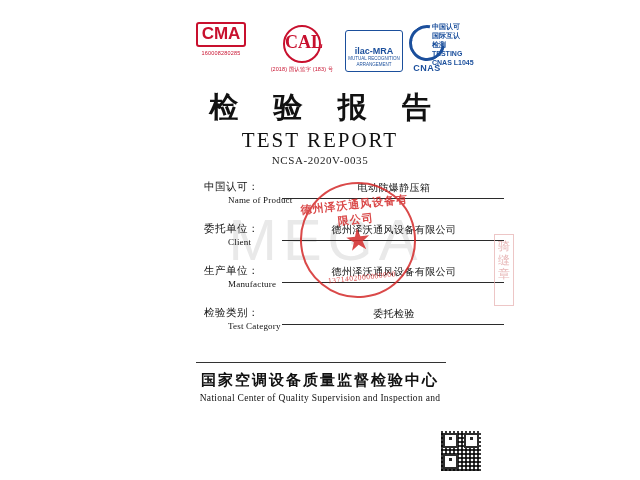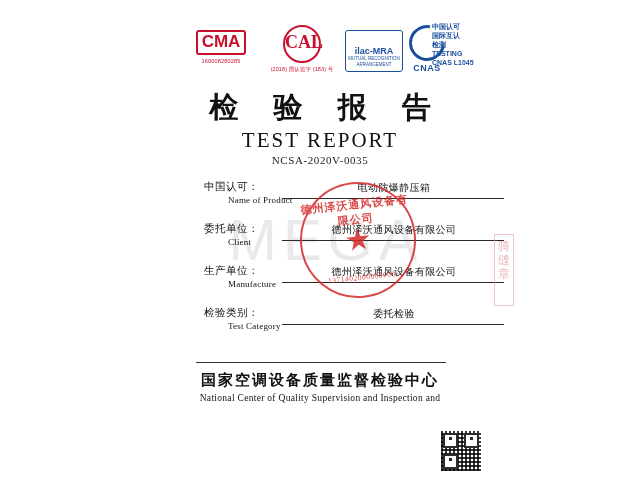--- a/index.html
+++ b/index.html
@@ -28,21 +28,21 @@
     left: 0;
     width: 640px;
     height: 62px;
   }
   .logo {
     position: absolute;
     text-align: center;
   }
 
   
-  .logo-ma { left: 188px; top: 20px; width: 66px; }
+  .logo-ma { left: 188px; top: 12px; width: 66px; }
   .ma-mark {
     font-family: "Liberation Sans", sans-serif;
     font-weight: bold;
     font-size: 17px;
     color: #c8102e;
     letter-spacing: 0px;
     line-height: 20px;
     border: 2px solid #c8102e;
     border-radius: 3px;
     display: inline-block;

